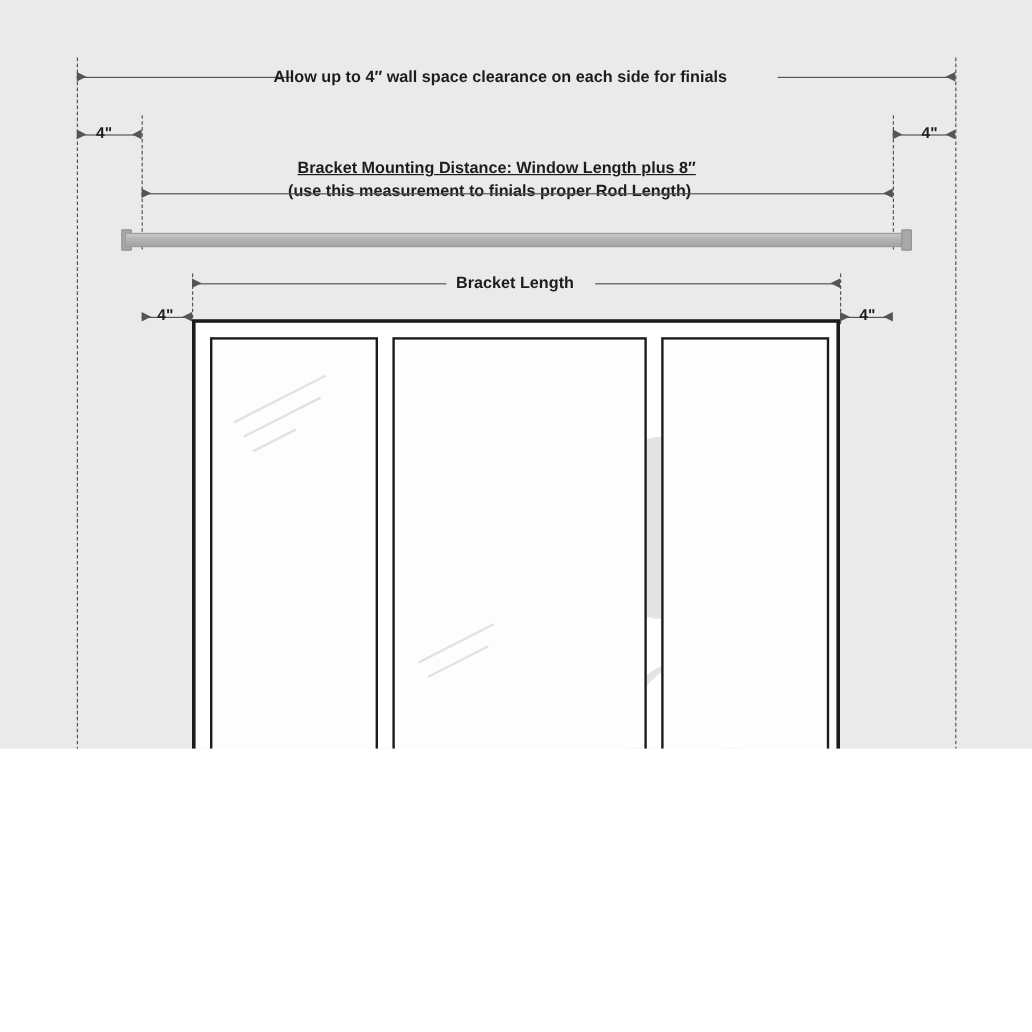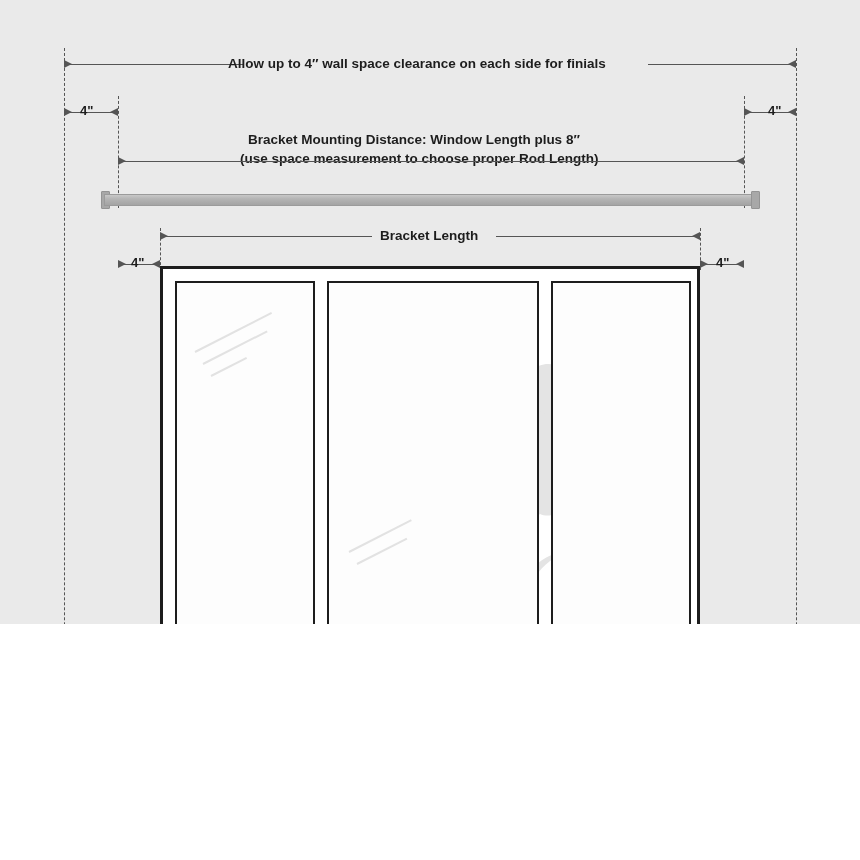--- a/index.html
+++ b/index.html
@@ -145,22 +145,22 @@
   <div class="hline" style="left:64px; top:112px; width:54px;"></div>
   <div class="arrow-r" style="left:64px; top:108px;"></div>
   <div class="arrow-l" style="left:110px; top:108px;"></div>
   <div class="label label-sm" style="left:80px; top:103px;">4"</div>
 
   <div class="hline" style="left:744px; top:112px; width:52px;"></div>
   <div class="arrow-r" style="left:744px; top:108px;"></div>
   <div class="arrow-l" style="left:788px; top:108px;"></div>
   <div class="label label-sm" style="left:768px; top:103px;">4"</div>
 
-  <div class="label label-md" style="left:248px; top:132px;">Bracket Mounting Distance: Window Length plus 8″</div>
-  <div class="label label-md" style="left:240px; top:151px;">(use space measurement to choose proper Rod Length)</div>
+  <div class="label label-md" style="left:248px; top:132px;text-decoration:underline;">Bracket Mounting Distance: Window Length plus 8″</div>
+  <div class="label label-md" style="left:240px; top:151px;">(use this measurement to finials proper Rod Length)</div>
 
   <div class="hline" style="left:118px; top:161px; width:626px;"></div>
   <div class="arrow-r" style="left:118px; top:157px;"></div>
   <div class="arrow-l" style="left:736px; top:157px;"></div>
 
   <div id="finial-left" class="finial"></div>
   <div id="rod"></div>
   <div id="finial-right" class="finial"></div>
 
   <div class="vline" id="guide-win-left"></div>

